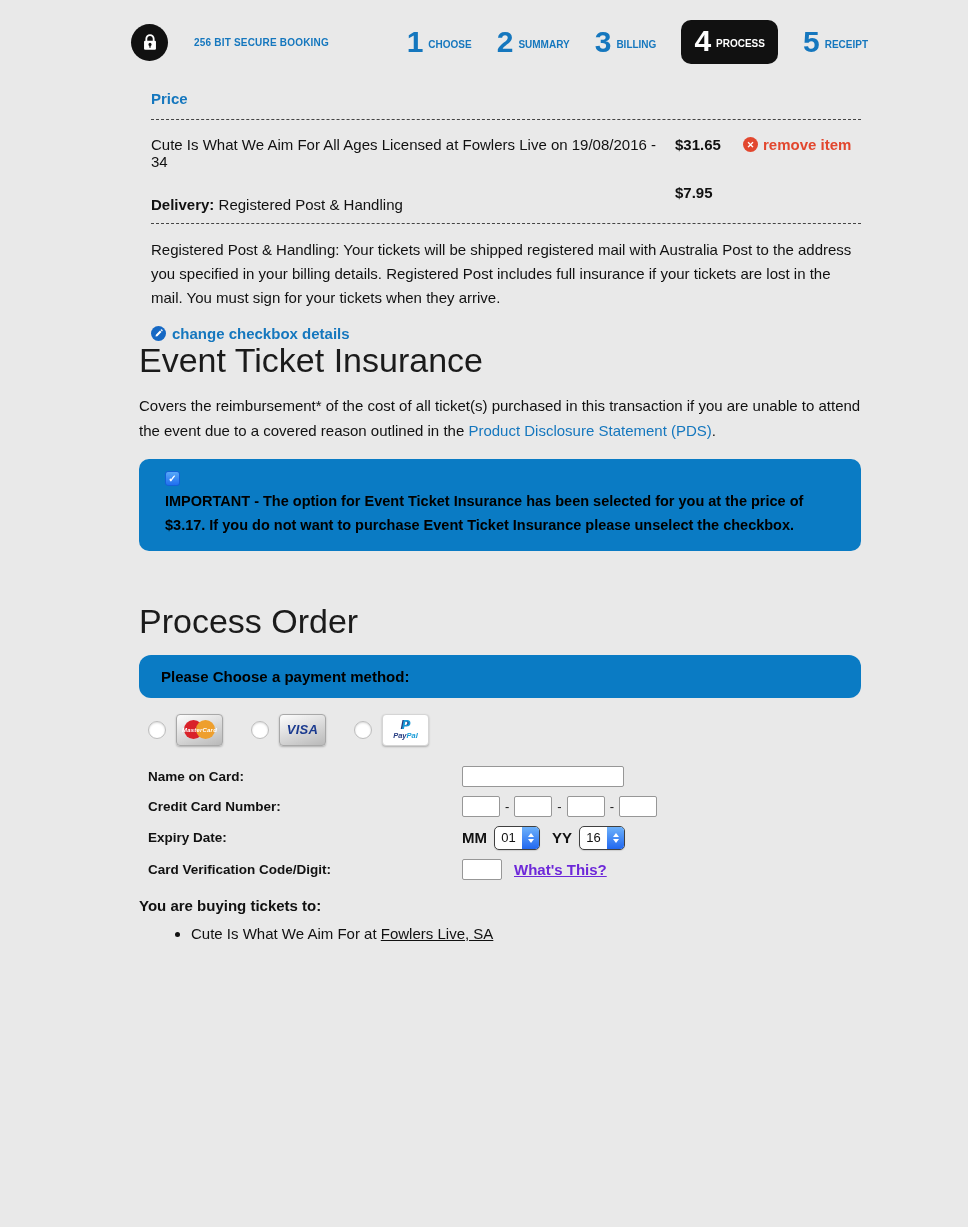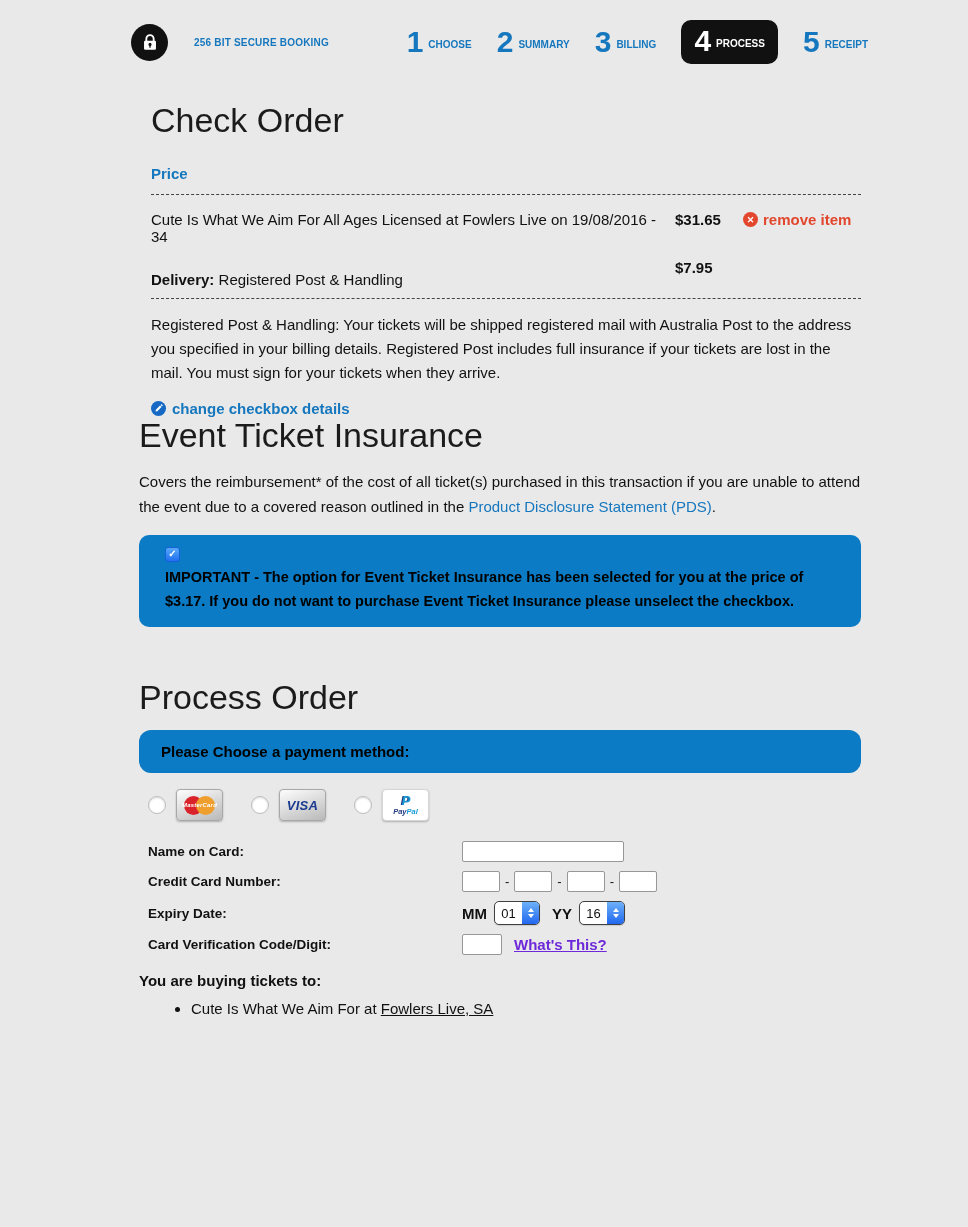--- a/index.html
+++ b/index.html
@@ -124,21 +124,20 @@
     <div class="step">
       <span class="step-num">5</span>
       <span class="step-label">RECEIPT</span>
     </div>
   </div>
 </div>
 
 <div class="main">
 
   <div class="check-section">
-    <h1 class="check-title">Check Order</h1>
 
     <div class="tbl-head">
       <div class="col-price th">Price</div>
     </div>
 
     <div class="row-item">
       <div class="col-item">Cute Is What We Aim For All Ages Licensed at Fowlers Live on 19/08/2016 - 34</div>
       <div class="col-price price">$31.65</div>
       <a class="remove-link">
         <span class="x-circle">✕</span>

